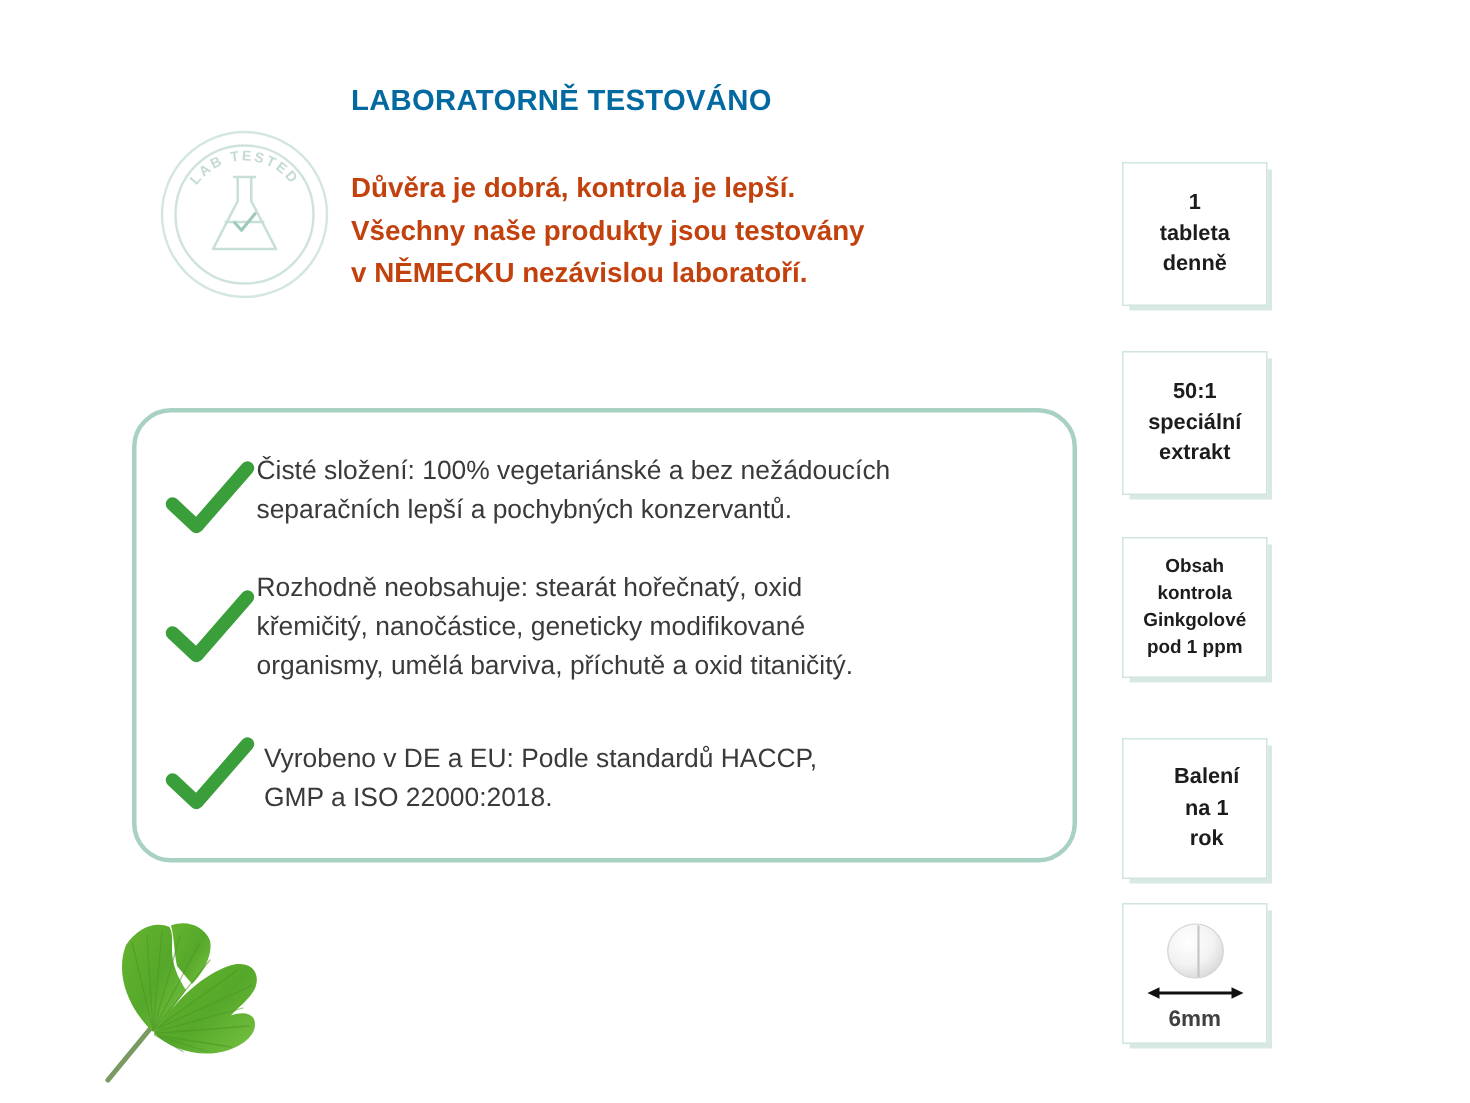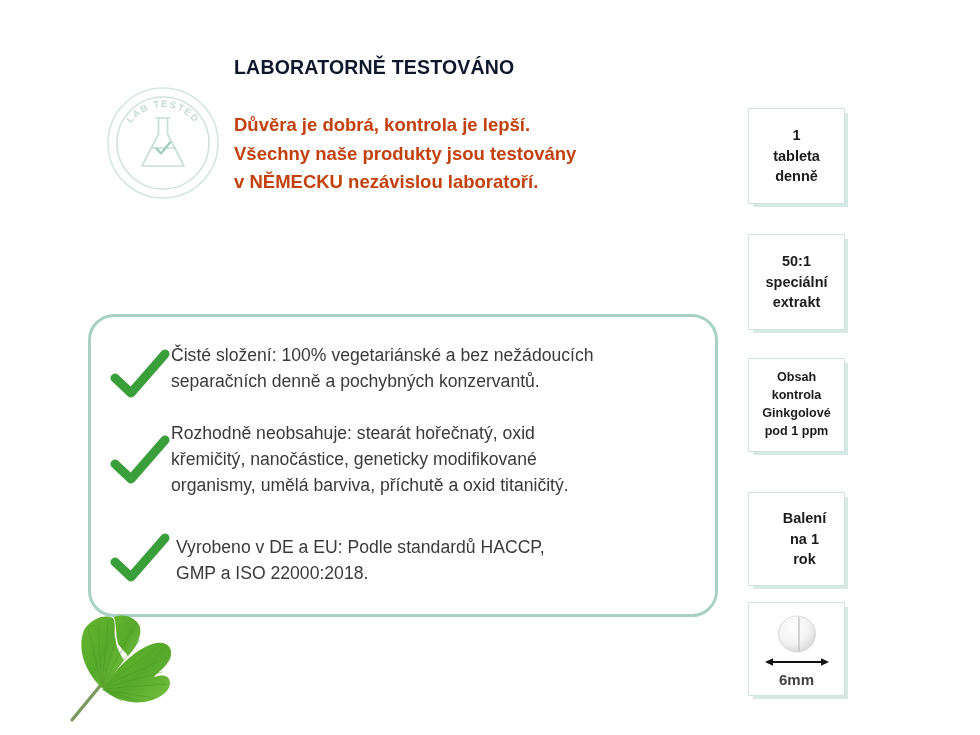--- a/index.html
+++ b/index.html
@@ -31,21 +31,21 @@
   
   #header-block {
     position: absolute;
     left: 234px;
     top: 56px;
     width: 480px;
   }
   #header-title {
     font-size: 19.5px;
     font-weight: bold;
-    color: #0f172a;
+    color: #0369a1;
     letter-spacing: 0.2px;
     line-height: 1.2;
     margin: 0 0 32px 0;
   }
   #header-lines {
     font-size: 18.5px;
     font-weight: bold;
     color: #c2410c;
     line-height: 1.52;
   }
@@ -55,21 +55,20 @@
   #claims-box {
     position: absolute;
     left: 88px;
     top: 272px;
     width: 630px;
     height: 303px;
     box-sizing: border-box;
     border: 3px solid #a9d1c2;
     border-radius: 26px;
     background: #ffffff;
-    margin-top: 42px;
   }
   .claim-row {
     position: absolute;
     left: 18px;
     right: 16px;
     display: flex;
     align-items: flex-start;
   }
   #claim-0 { top: 24px; }
   #claim-1 { top: 102px; }
@@ -185,21 +184,21 @@
   </div>
 
   <div id="claims-box">
 
     <div class="claim-row" id="claim-0">
       <svg class="check-icon" viewBox="0 0 62 56">
         <path d="M 6,31 L 22,46 L 56,7" fill="none" stroke="#3a9e3a" stroke-width="9" stroke-linecap="round" stroke-linejoin="round"></path>
       </svg>
       <div class="claim-text">
         <span class="cline">Čisté složení: 100% vegetariánské a bez nežádoucích</span>
-        <span class="cline">separačních denně a pochybných konzervantů.</span>
+        <span class="cline">separačních lepší a pochybných konzervantů.</span>
       </div>
     </div>
 
     <div class="claim-row" id="claim-1">
       <svg class="check-icon" viewBox="0 0 62 56">
         <path d="M 6,31 L 22,46 L 56,7" fill="none" stroke="#3a9e3a" stroke-width="9" stroke-linecap="round" stroke-linejoin="round"></path>
       </svg>
       <div class="claim-text">
         <span class="cline">Rozhodně neobsahuje: stearát hořečnatý, oxid</span>
         <span class="cline">křemičitý, nanočástice, geneticky modifikované</span>

